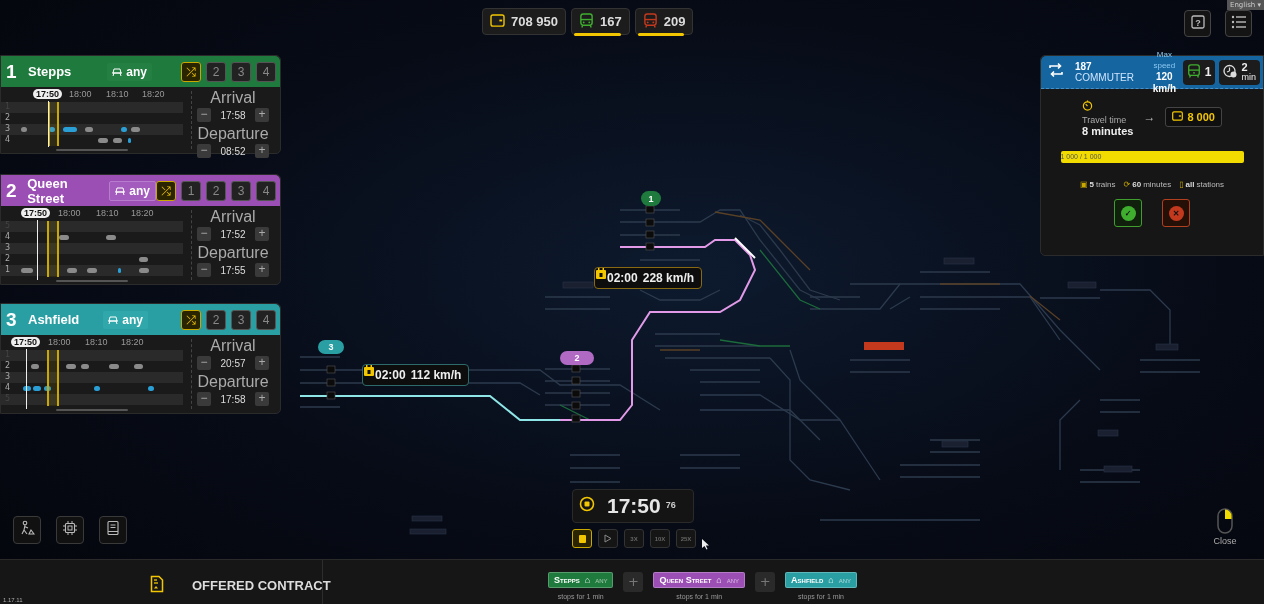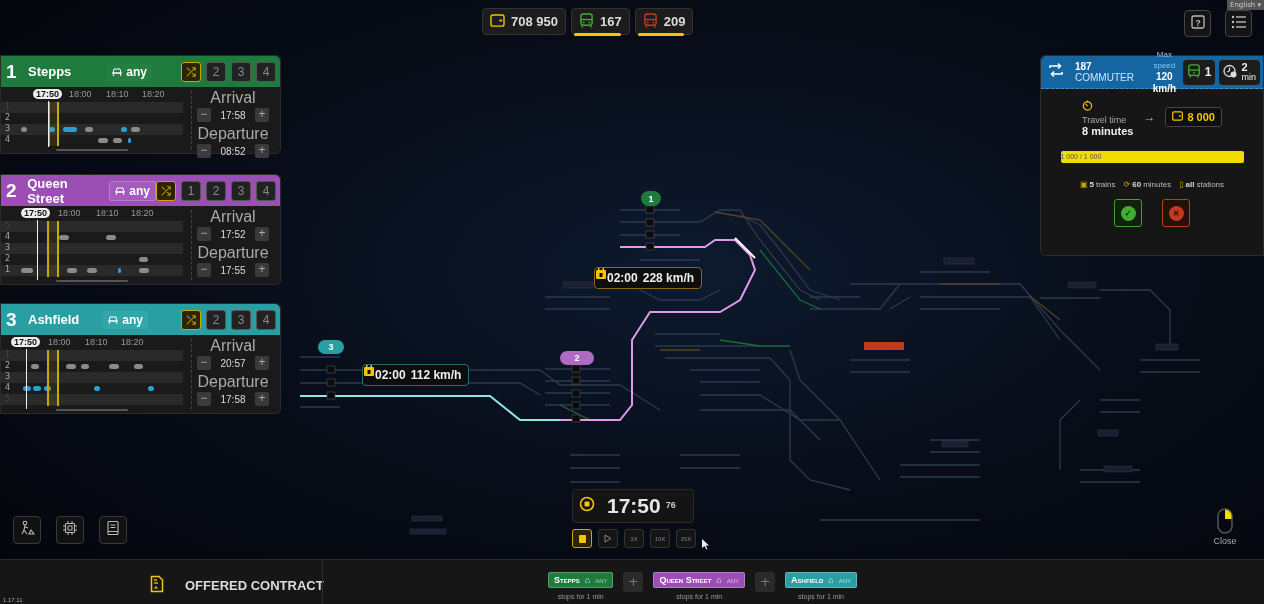--- a/index.html
+++ b/index.html
@@ -83,21 +83,21 @@
   .spd { width: 20px; height: 19px; border: 1px solid #333; border-radius: 3px; background: #151515; color: #666; font-size: 6px; display: flex; align-items: center; justify-content: center; font-family: "Liberation Sans", sans-serif; font-weight: bold; }
   .spd.active { border-color: #c9a800; background: #2a2400; }
 
   .tools { position: absolute; left: 13px; top: 516px; display: flex; gap: 15px; }
   .tool { width: 28px; height: 28px; border: 1px solid #3a3a3a; border-radius: 4px; background: #111; display: flex; align-items: center; justify-content: center; }
 
   .closebtn { position: absolute; left: 1212px; top: 508px; width: 26px; text-align: center; font-family: "Liberation Sans", sans-serif; font-size: 9px; color: #aaa; }
 
   
   .bottombar { position: absolute; left: 0; top: 559px; width: 1264px; height: 45px; background: #161616; border-top: 1px solid #2a2a2a; }
-  .offered { position: absolute; left: 150px; top: 15px; display: flex; align-items: center; gap: 21px; font-family: "Liberation Sans", sans-serif; font-weight: bold; font-size: 13px; color: #ddd; }
+  .offered { position: absolute; left: 150px; top: 15px; display: flex; align-items: center; gap: 28px; font-family: "Liberation Sans", sans-serif; font-weight: bold; font-size: 13px; color: #ddd; }
   .bb-sep { position: absolute; left: 322px; top: 0; width: 1px; height: 45px; background: #2d2d2d; }
   .stops { position: absolute; top: 8px; left: 548px; display: flex; align-items: flex-start; gap: 10px; }
   .stop { text-align: center; }
   .stop-tag { height: 16px; display: inline-flex; align-items: center; gap: 5px; padding: 0 5px; border-radius: 2px; border: 1px solid rgba(255,255,255,0.25); font-family: "Liberation Sans", sans-serif; font-weight: bold; font-size: 9px; color: #fff; font-variant: small-caps; }
   .stop-tag .any { color: rgba(255,255,255,0.6); font-weight: normal; font-size: 8px; }
   .stop-sub { font-family: "Liberation Sans", sans-serif; font-size: 7px; color: #999; margin-top: 5px; }
   .plus { width: 20px; height: 20px; background: #2a2a2a; border-radius: 3px; color: #777; font-size: 13px; line-height: 19px; text-align: center; margin-top: 4px; }
   .version { position: absolute; left: 3px; bottom: 1px; font-size: 6px; color: #aaa; font-family: "Liberation Sans", sans-serif; }
   .cursor { position: absolute; left: 702px; top: 535px; }
 </style>

